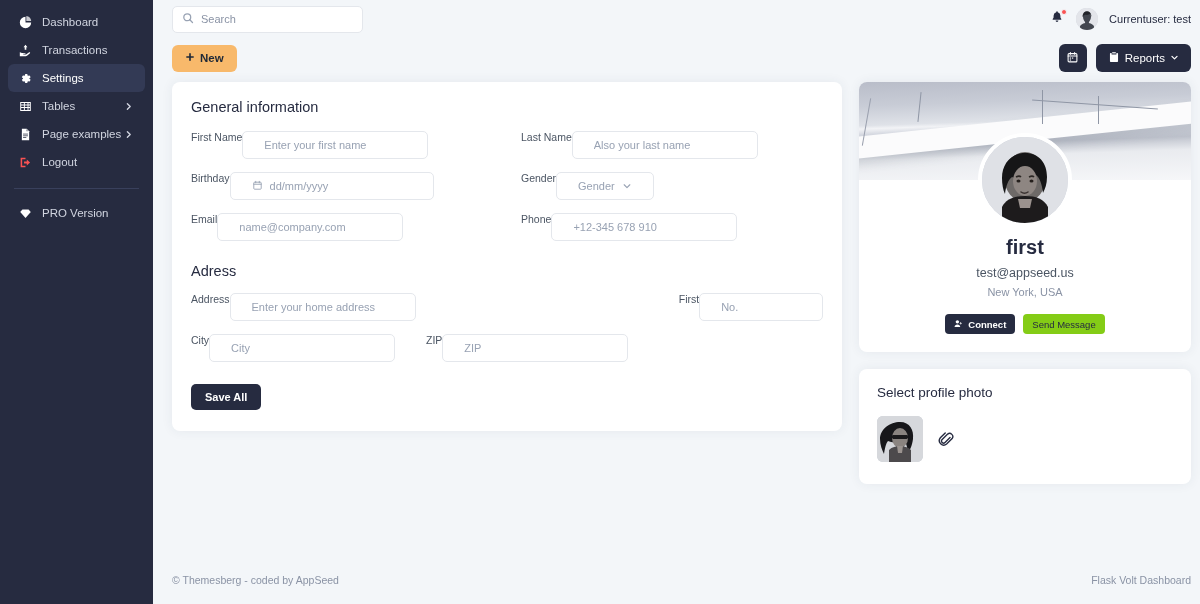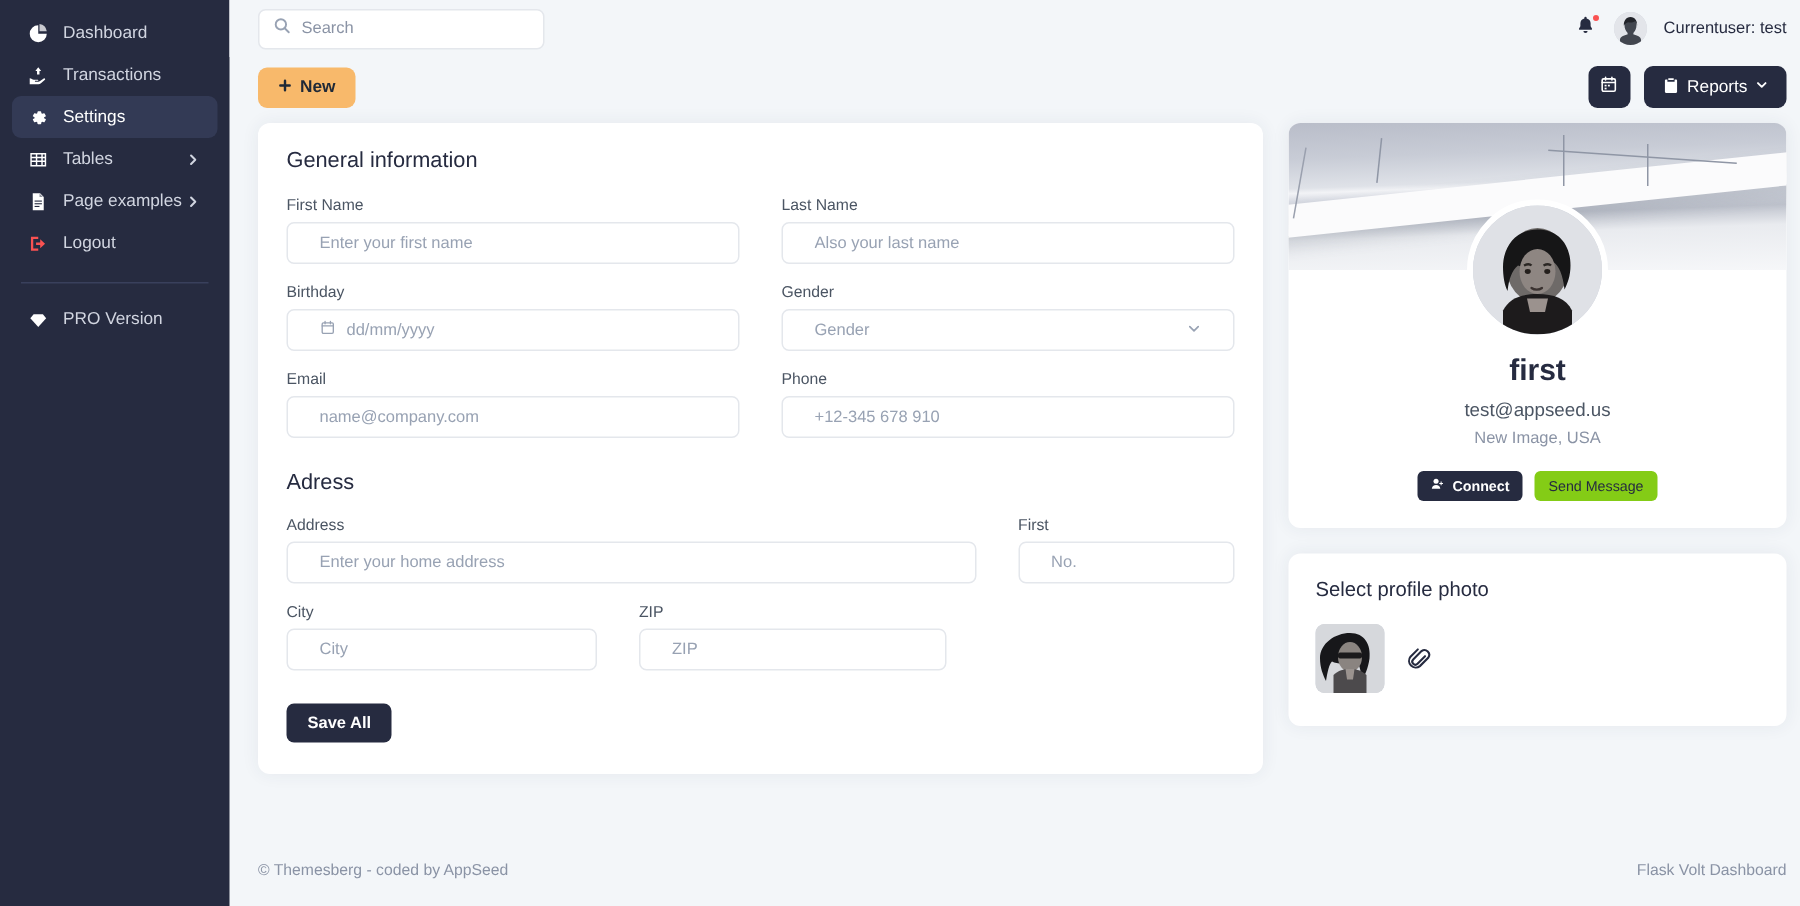--- a/index.html
+++ b/index.html
@@ -79,21 +79,21 @@
   .col-left { width: 670px; }
   .col-right { width: 332px; display:flex; flex-direction:column; gap: 17px; }
 
   .card { background: #fff; border-radius: 8px; box-shadow: 0 0 12px rgba(49,57,87,.07); }
 
   .form-card { padding: 17px 19px 21px 19px; }
   .card-title { font-size: 14.5px; color: #262b40; margin-bottom: 16px; font-weight: 400; }
   .card-title.section { margin-top: 22px; margin-bottom: 14px; }
 
   .frow { display: flex; gap: 28px; margin-bottom: 13px; }
-  .fgroup { display: flex; flex-direction: column; }
+  .fgroup { display: flex; }
   .flabel { font-size: 10.5px; color: #4b5563; margin-bottom: 5px; }
   .finput {
     height: 28px; border: 1px solid #e4e7ec; border-radius: 5px;
     background: #fff; display: flex; align-items: center; gap: 7px; padding: 0 21px;
   }
   .finput input, .finput select {
     border: none; outline: none; background: transparent; width: 100%;
     font-size: 11px; color: #4b5563; font-family: "Liberation Sans", sans-serif;
     appearance: none;
   }
@@ -440,21 +440,21 @@
                 <path d="M39 55c2 1.5 5 1.5 7 0" stroke="#3a3230" stroke-width="1.5" fill="none" stroke-linecap="round"></path>
                 <path d="M20 70c4-8 12-11 23-11s19 3 23 11v16H20V70z" fill="#1d1b1c"></path>
                 <path d="M36 62h14l-2 9h-10l-2-9z" fill="#9b928e"></path>
               </svg>
             </div>
           </div>
 
           <div class="profile-body">
             <div class="p-name">first</div>
             <div class="p-email">test@appseed.us</div>
-            <div class="p-loc">New Image, USA</div>
+            <div class="p-loc">New York, USA</div>
             <div class="p-actions">
               <button class="btn btn-connect">
                 <span>
                   <svg width="9" height="9" viewBox="0 0 16 16" fill="#fff">
                       <circle cx="6" cy="5" r="3"></circle>
                       <path d="M1 14c0-2.8 2.2-4.4 5-4.4s5 1.6 5 4.4H1z"></path>
                       <path d="M12.6 5.4v1.6h1.6v1.2h-1.6v1.6h-1.2V8.2H9.8V7h1.6V5.4h1.2z"></path>
                     </svg>
                 </span>
                 <span>Connect</span>

